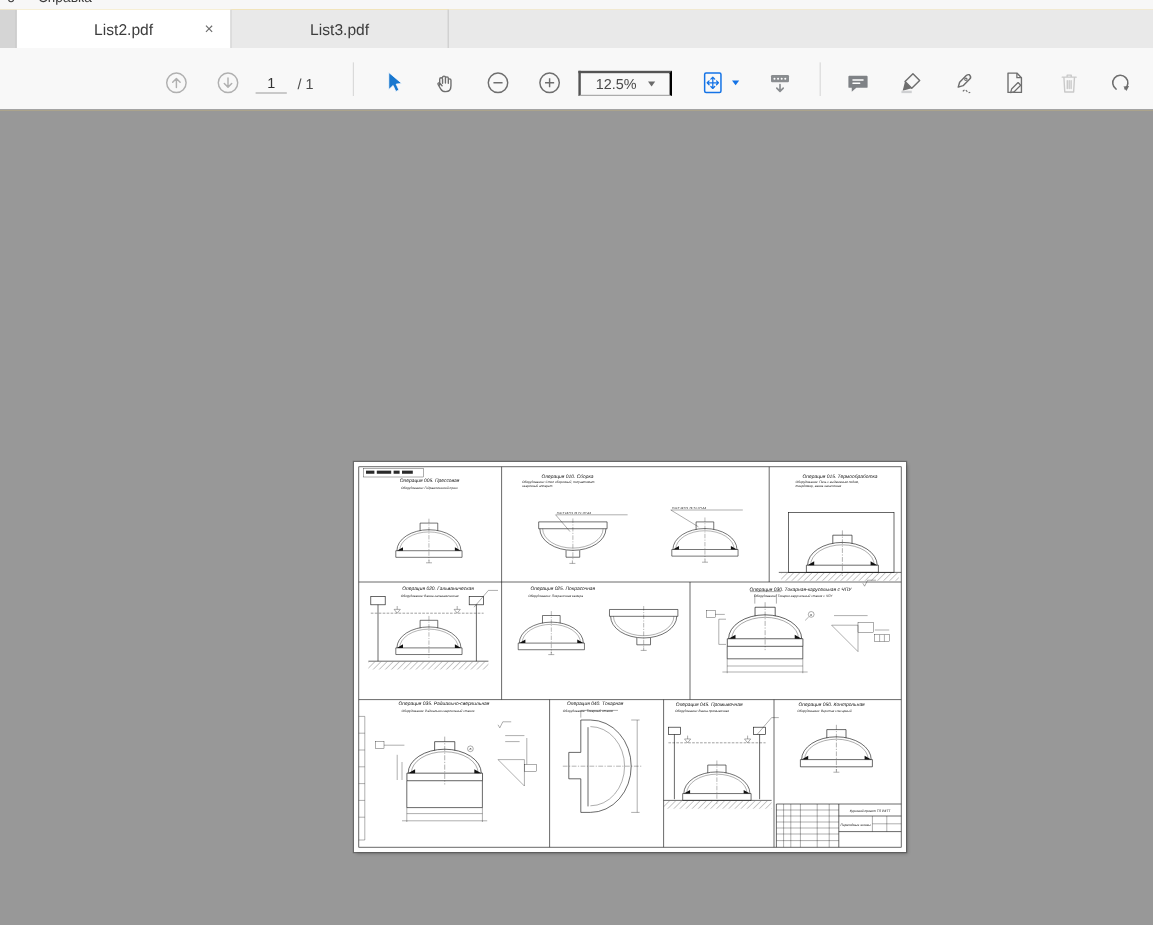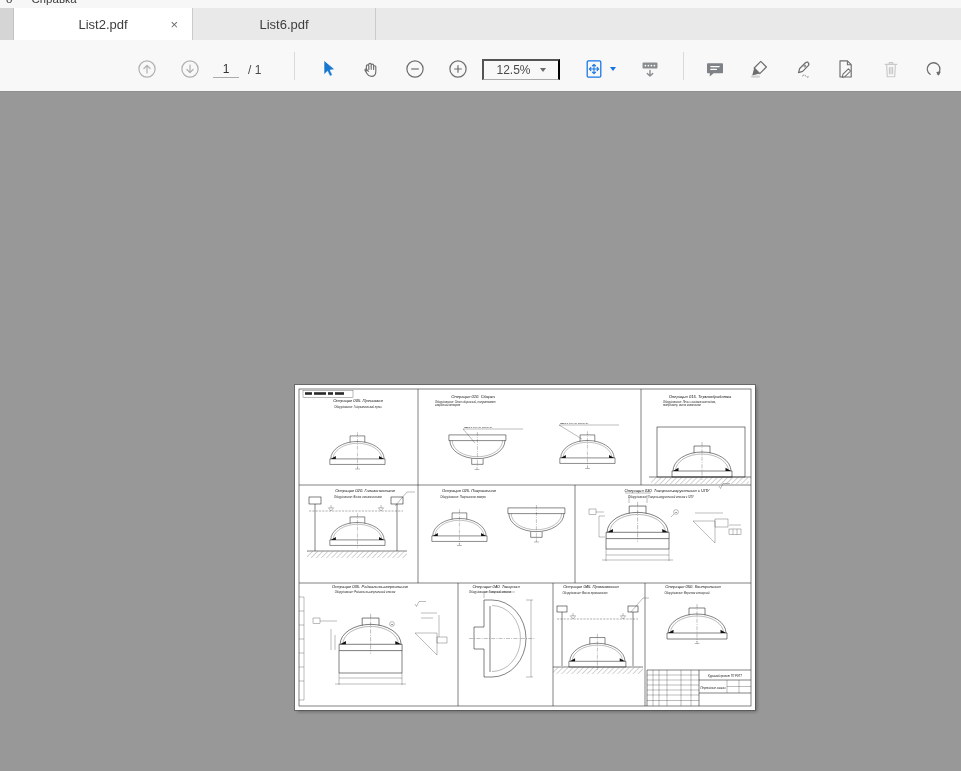--- a/index.html
+++ b/index.html
@@ -57,22 +57,22 @@
   <div class="menubar">
     <span>о      Справка</span>
   </div>
 
   <div class="tabbar">
     <div class="tab-spacer"></div>
     <div class="tab active" style="width:179px">
       <span>List2.pdf</span>
       <span class="close">×</span>
     </div>
-    <div class="tab" style="width:183px">
-      <span>List6.pdf</span>
+    <div class="tab" style="width:181px">
+      <span>List3.pdf</span>
     </div>
     <div class="tab-rest"></div>
   </div>
 
   <div class="toolbar">
 
     <button class="tb" style="left:136px">
       <svg width="22" height="22" viewBox="0 0 22 22">
         <circle cx="11" cy="11" r="8.1" stroke="#b0b0b0" stroke-width="1.2" fill="none"></circle>
         <path d="M11 15 V7.6 M7.9 10.5 L11 7.4 l3.1 3.1" stroke="#b0b0b0" stroke-width="1.2" fill="none" stroke-linecap="round" stroke-linejoin="round"></path>

